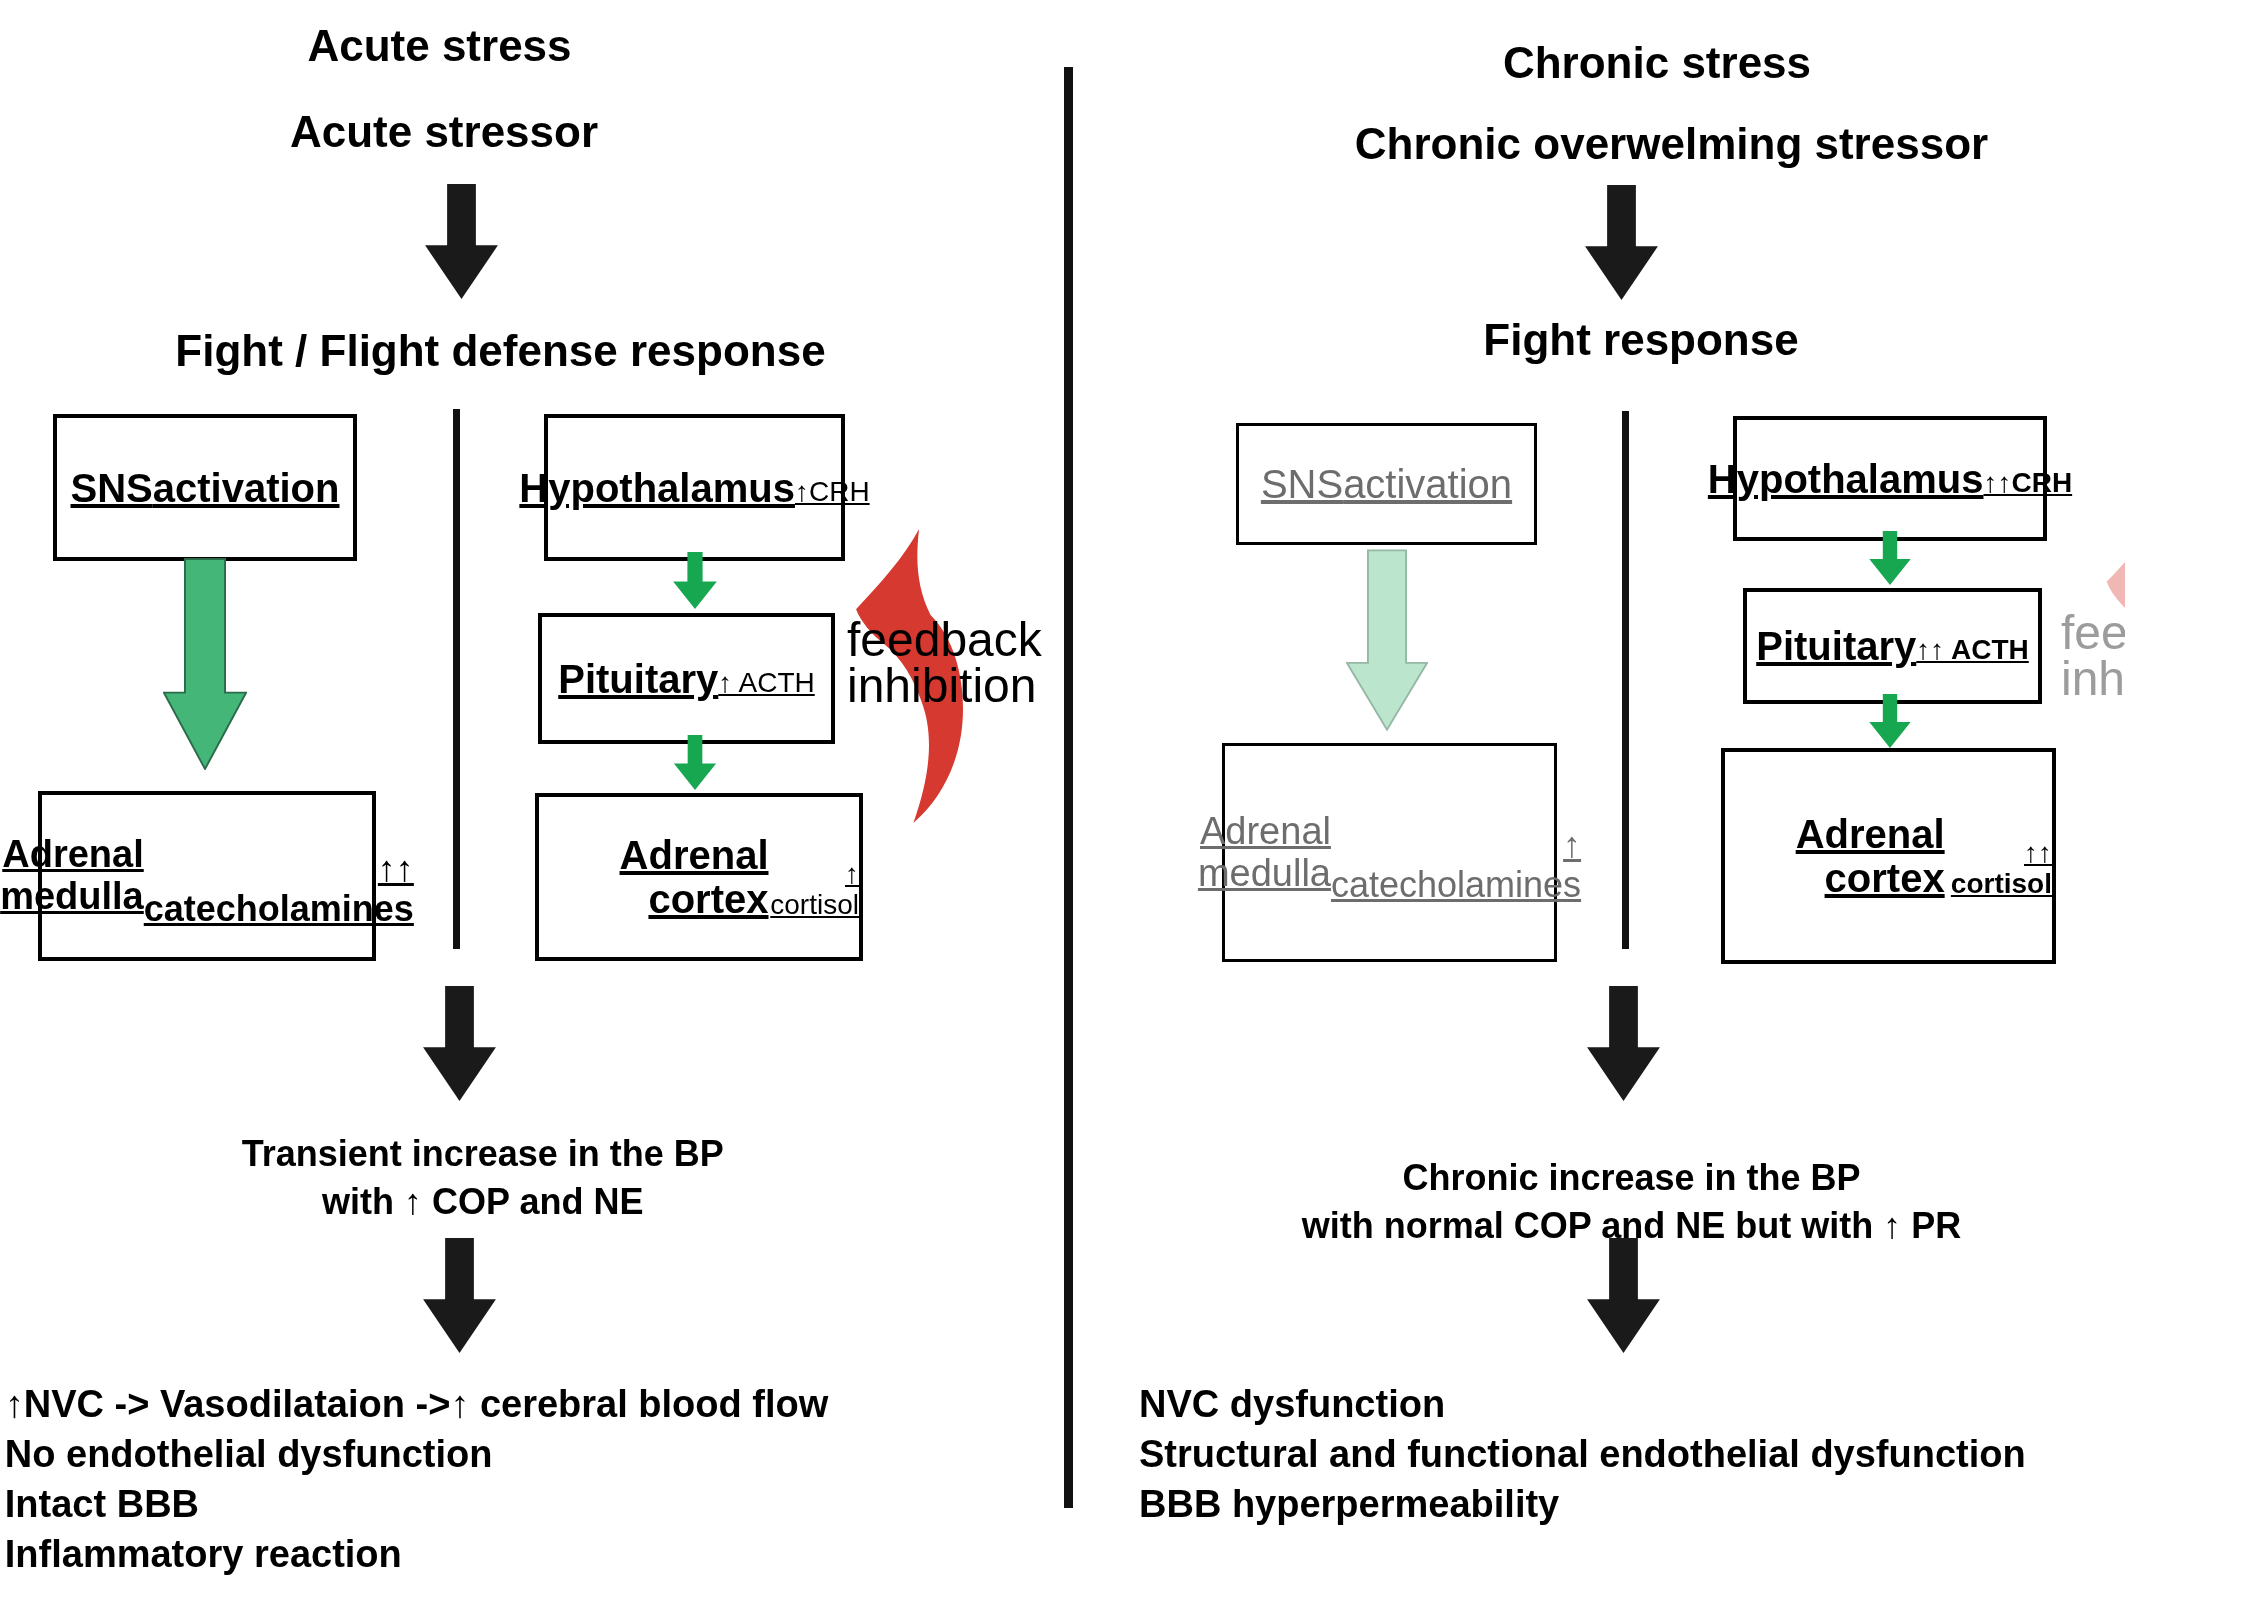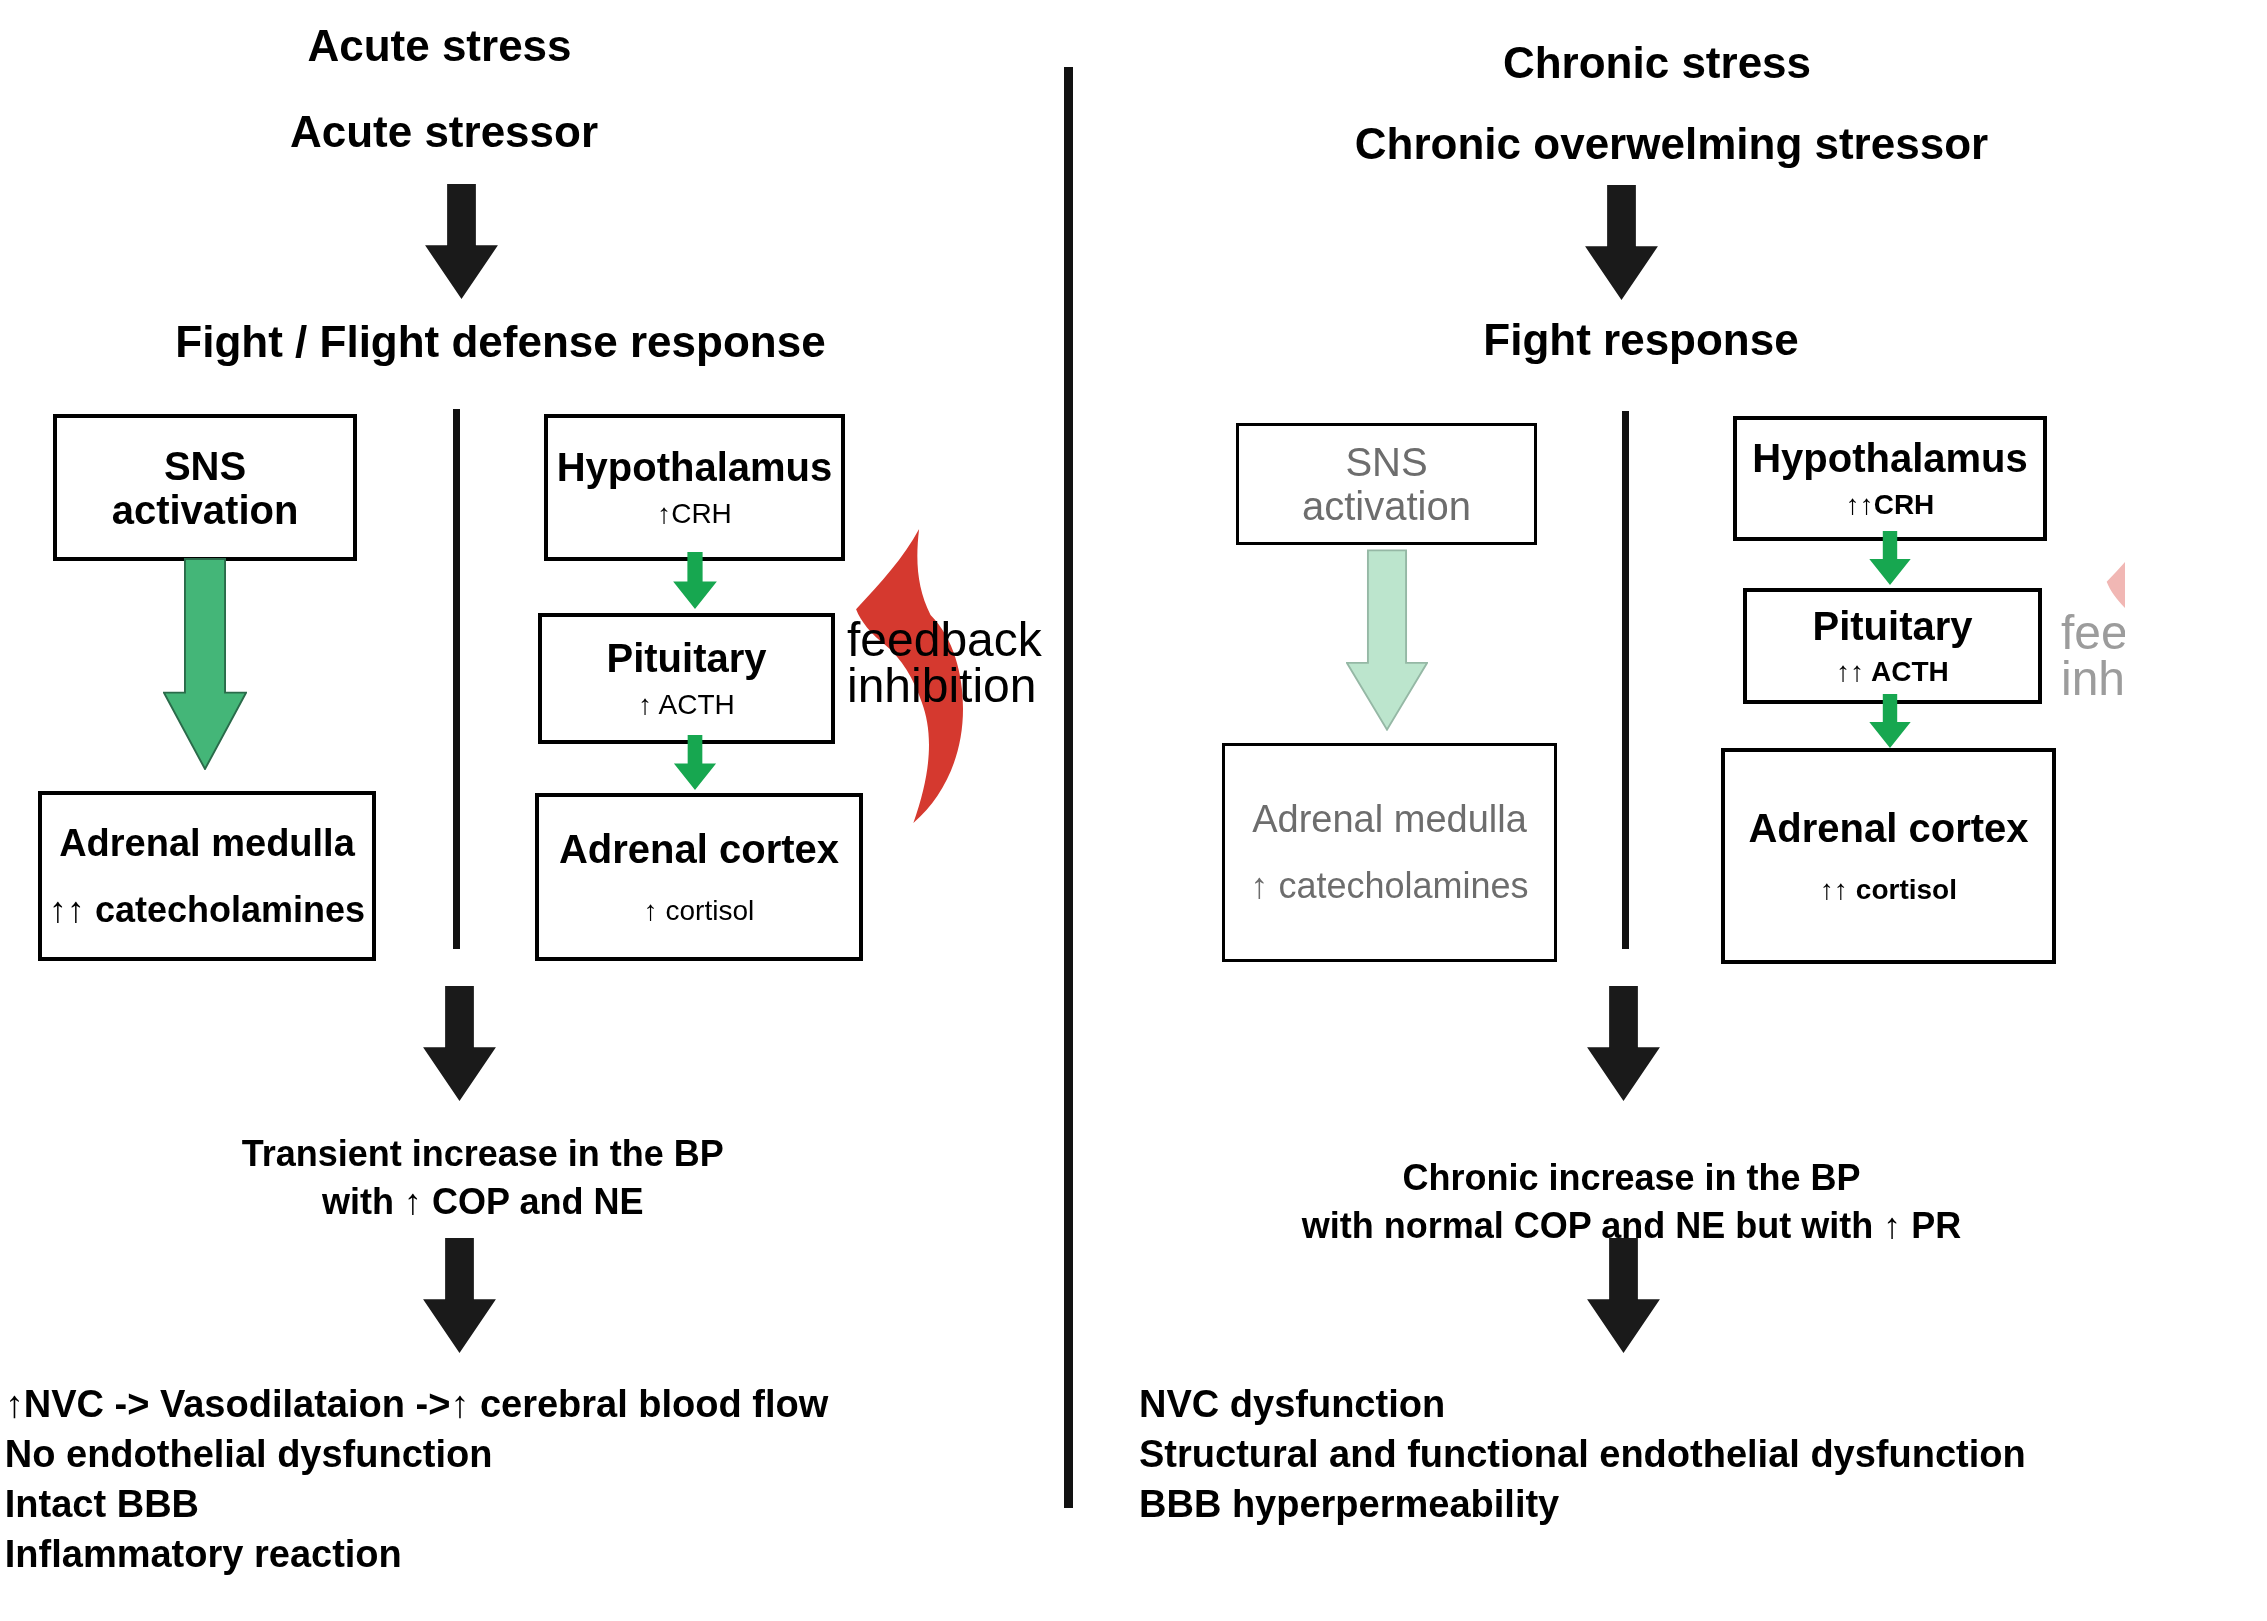--- a/index.html
+++ b/index.html
@@ -12,23 +12,24 @@
     overflow:hidden;
     border-radius:9px;
   }
   .abs{position:absolute;}
   .ctr{text-align:center;}
   .title{font-size:44px;font-weight:700;line-height:1.15;white-space:nowrap;}
   .box{
     position:absolute;
     border:4.8px solid #000;
     background:#fff;
-    display:flex;flex-direction:column;
+    display:flex;flex-direction:row;
     align-items:center;justify-content:center;
-    text-align:center;
+    text-align:right;
+    text-decoration:underline;
   }
   .box .l1{font-size:40px;font-weight:700;line-height:1.1;}
   .box .l2{font-size:28px;font-weight:400;line-height:1.1;}
   .box.gap .l2{margin-top:25px;}
   .box.smallgap .l2{margin-top:9.6px;}
   .box.boldl2 .l2{font-weight:700;}
   .box.gray{border-width:3.8px;color:var(--gray_text);}
   .box.gray .l1{font-weight:400;}
   .box.medulla .l1{font-size:38px;}
   .box.medulla .l2{font-size:36px;}
@@ -46,21 +47,21 @@
 <div id="canvas">
 
   <div class="abs title ctr" style="left:191px;top:21px;width:497px;">Acute stress</div>
 
   <div class="abs title ctr" style="left:186px;top:107px;width:516px;">Acute stressor</div>
 
   <svg class="abs" style="left:425px;top:184px;" width="73" height="115" viewBox="0 0 76 120">
     <polygon points="23,0 53,0 53,64 76,64 38,120 0,64 23,64" style="fill:var(--black_arrow)"></polygon>
   </svg>
 
-  <div class="abs title ctr" style="left:147px;top:317px;width:707px;">Fight / Flight defense response</div>
+  <div class="abs title ctr" style="left:147px;top:326px;width:707px;">Fight / Flight defense response</div>
 
   <div class="divider" style="left:453px;top:409px;width:6.7px;height:540px;"></div>
 
   <div class="box" style="left:53px;top:414px;width:296px;height:139px;">
     <span class="l1">SNS</span>
     <span class="l1">activation</span>
   </div>
 
   <svg class="abs" style="left:163px;top:558px;" width="84" height="212" viewBox="0 0 88 222">
     <polygon points="23,1 65,1 65,141 87,141 44,221 1,141 23,141" style="fill:var(--big_green_fill);stroke:var(--big_green_stroke);stroke-width:2"></polygon>

